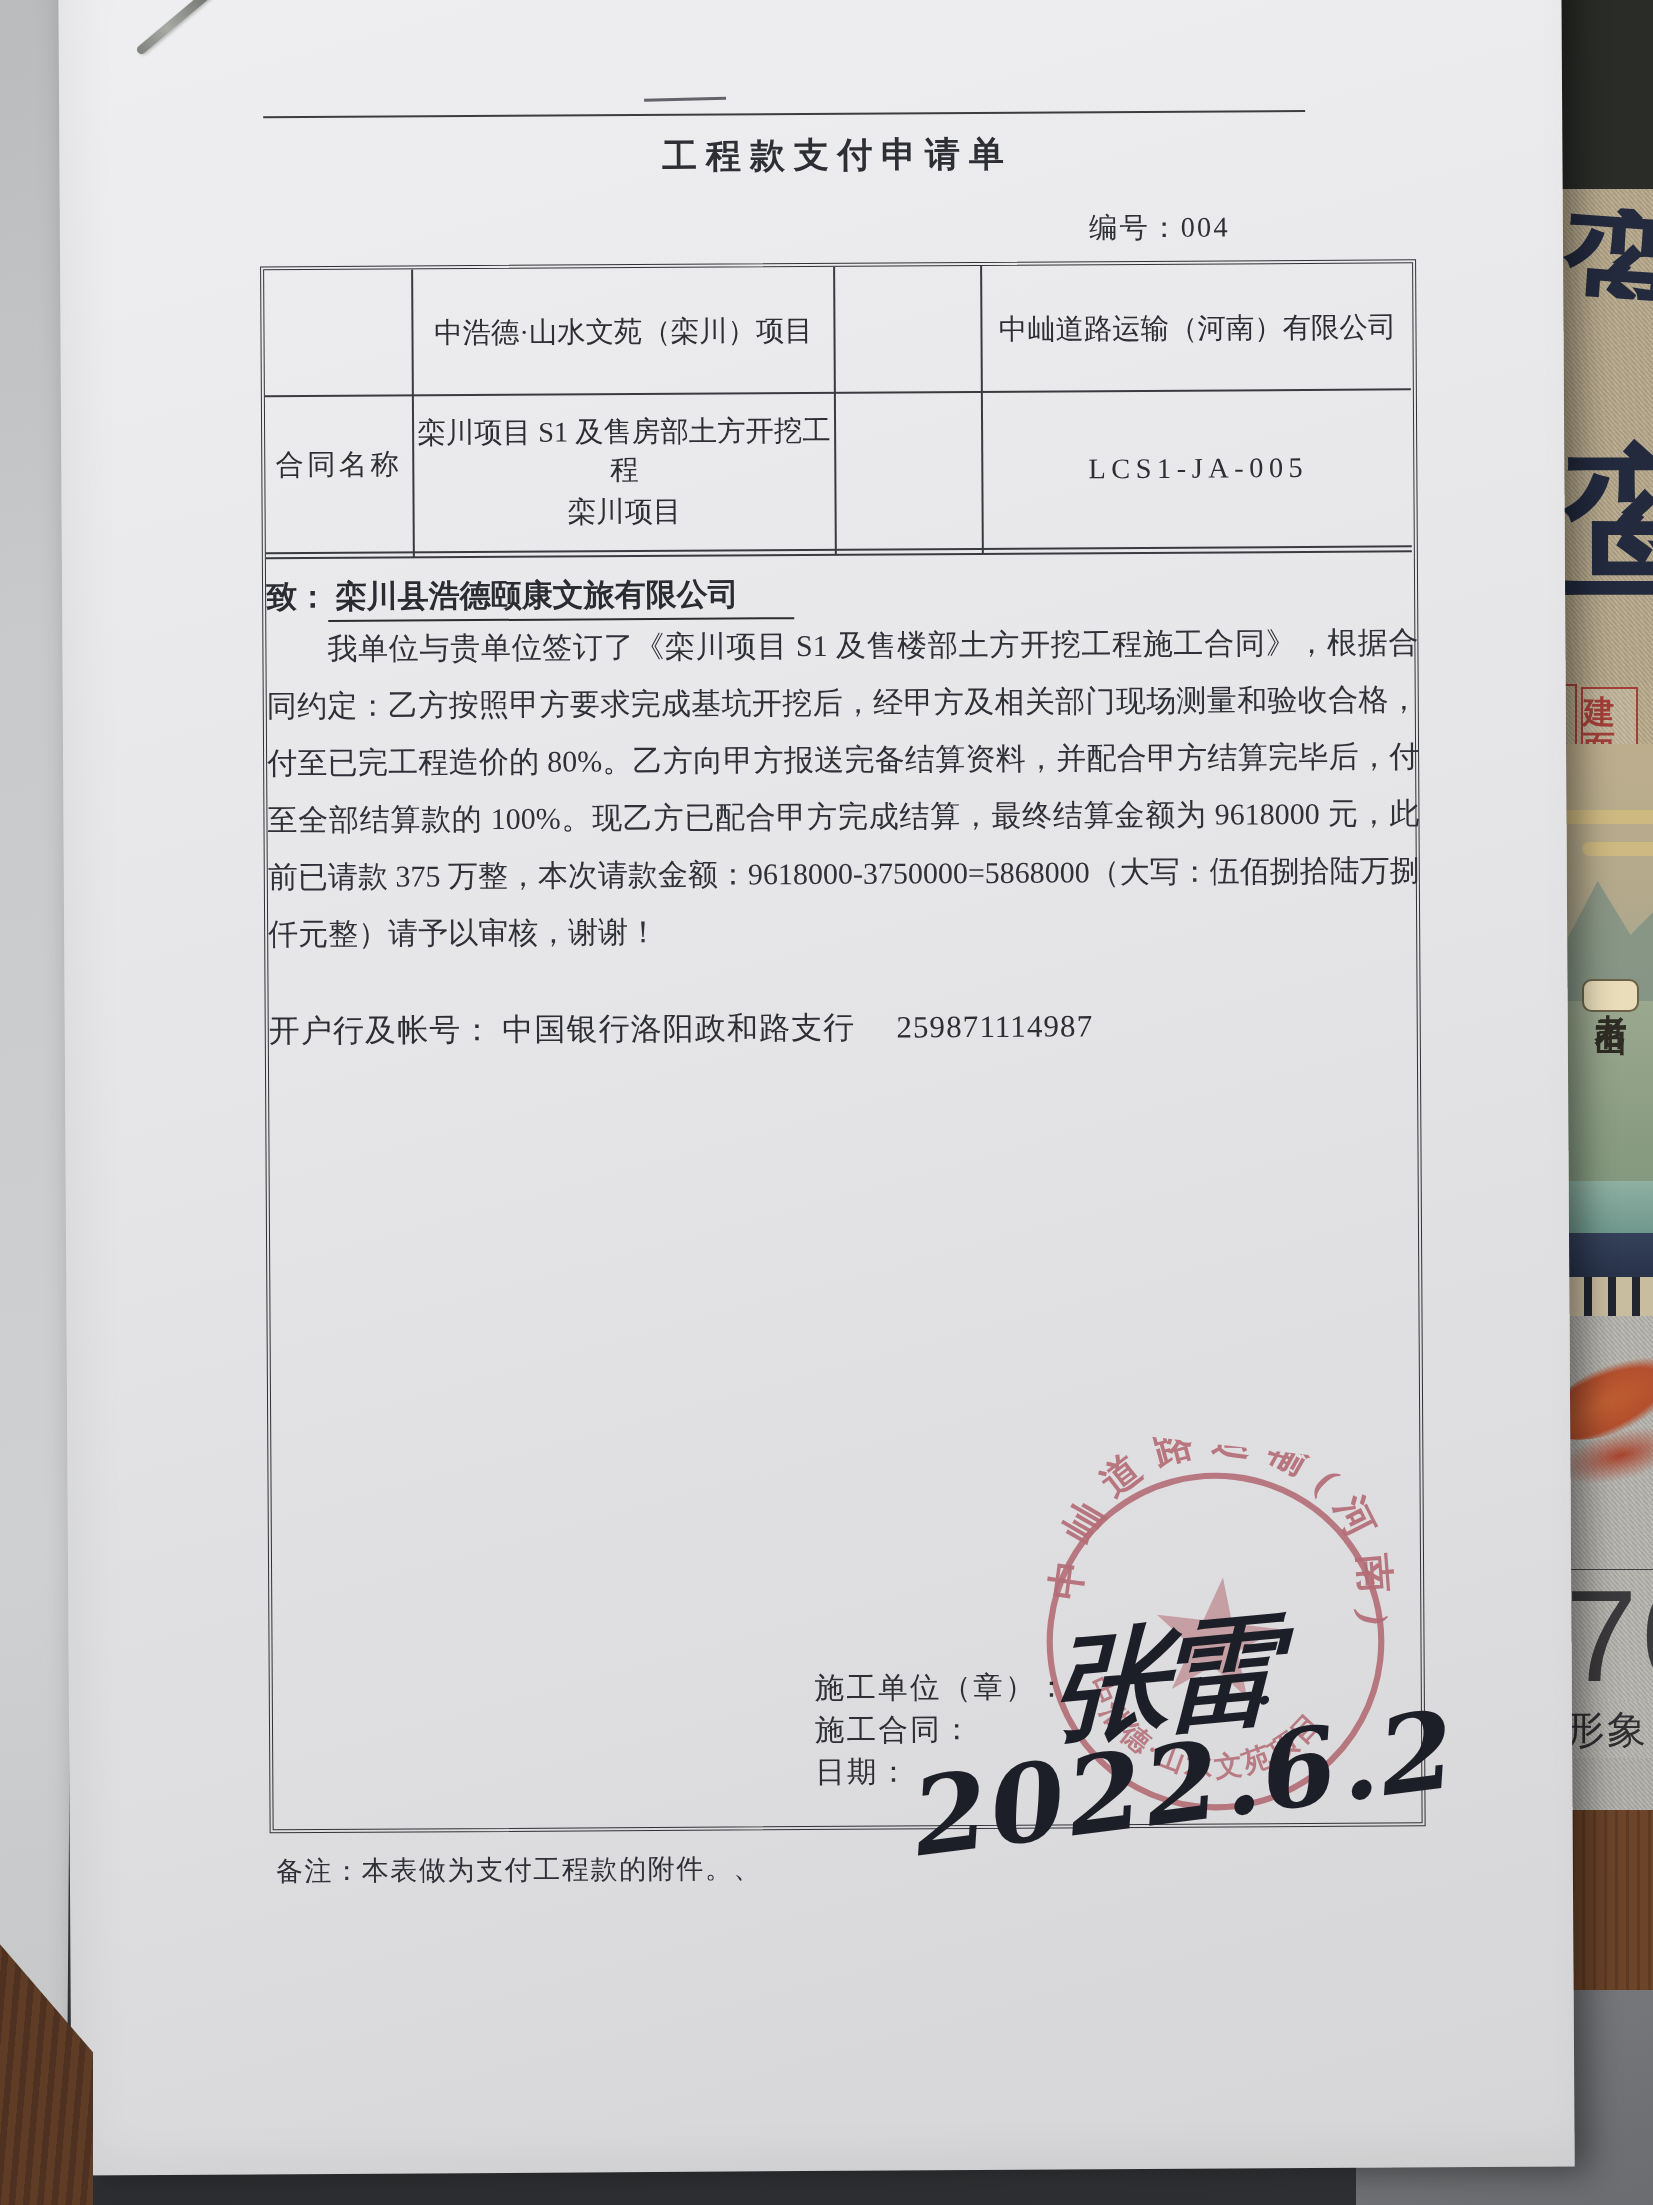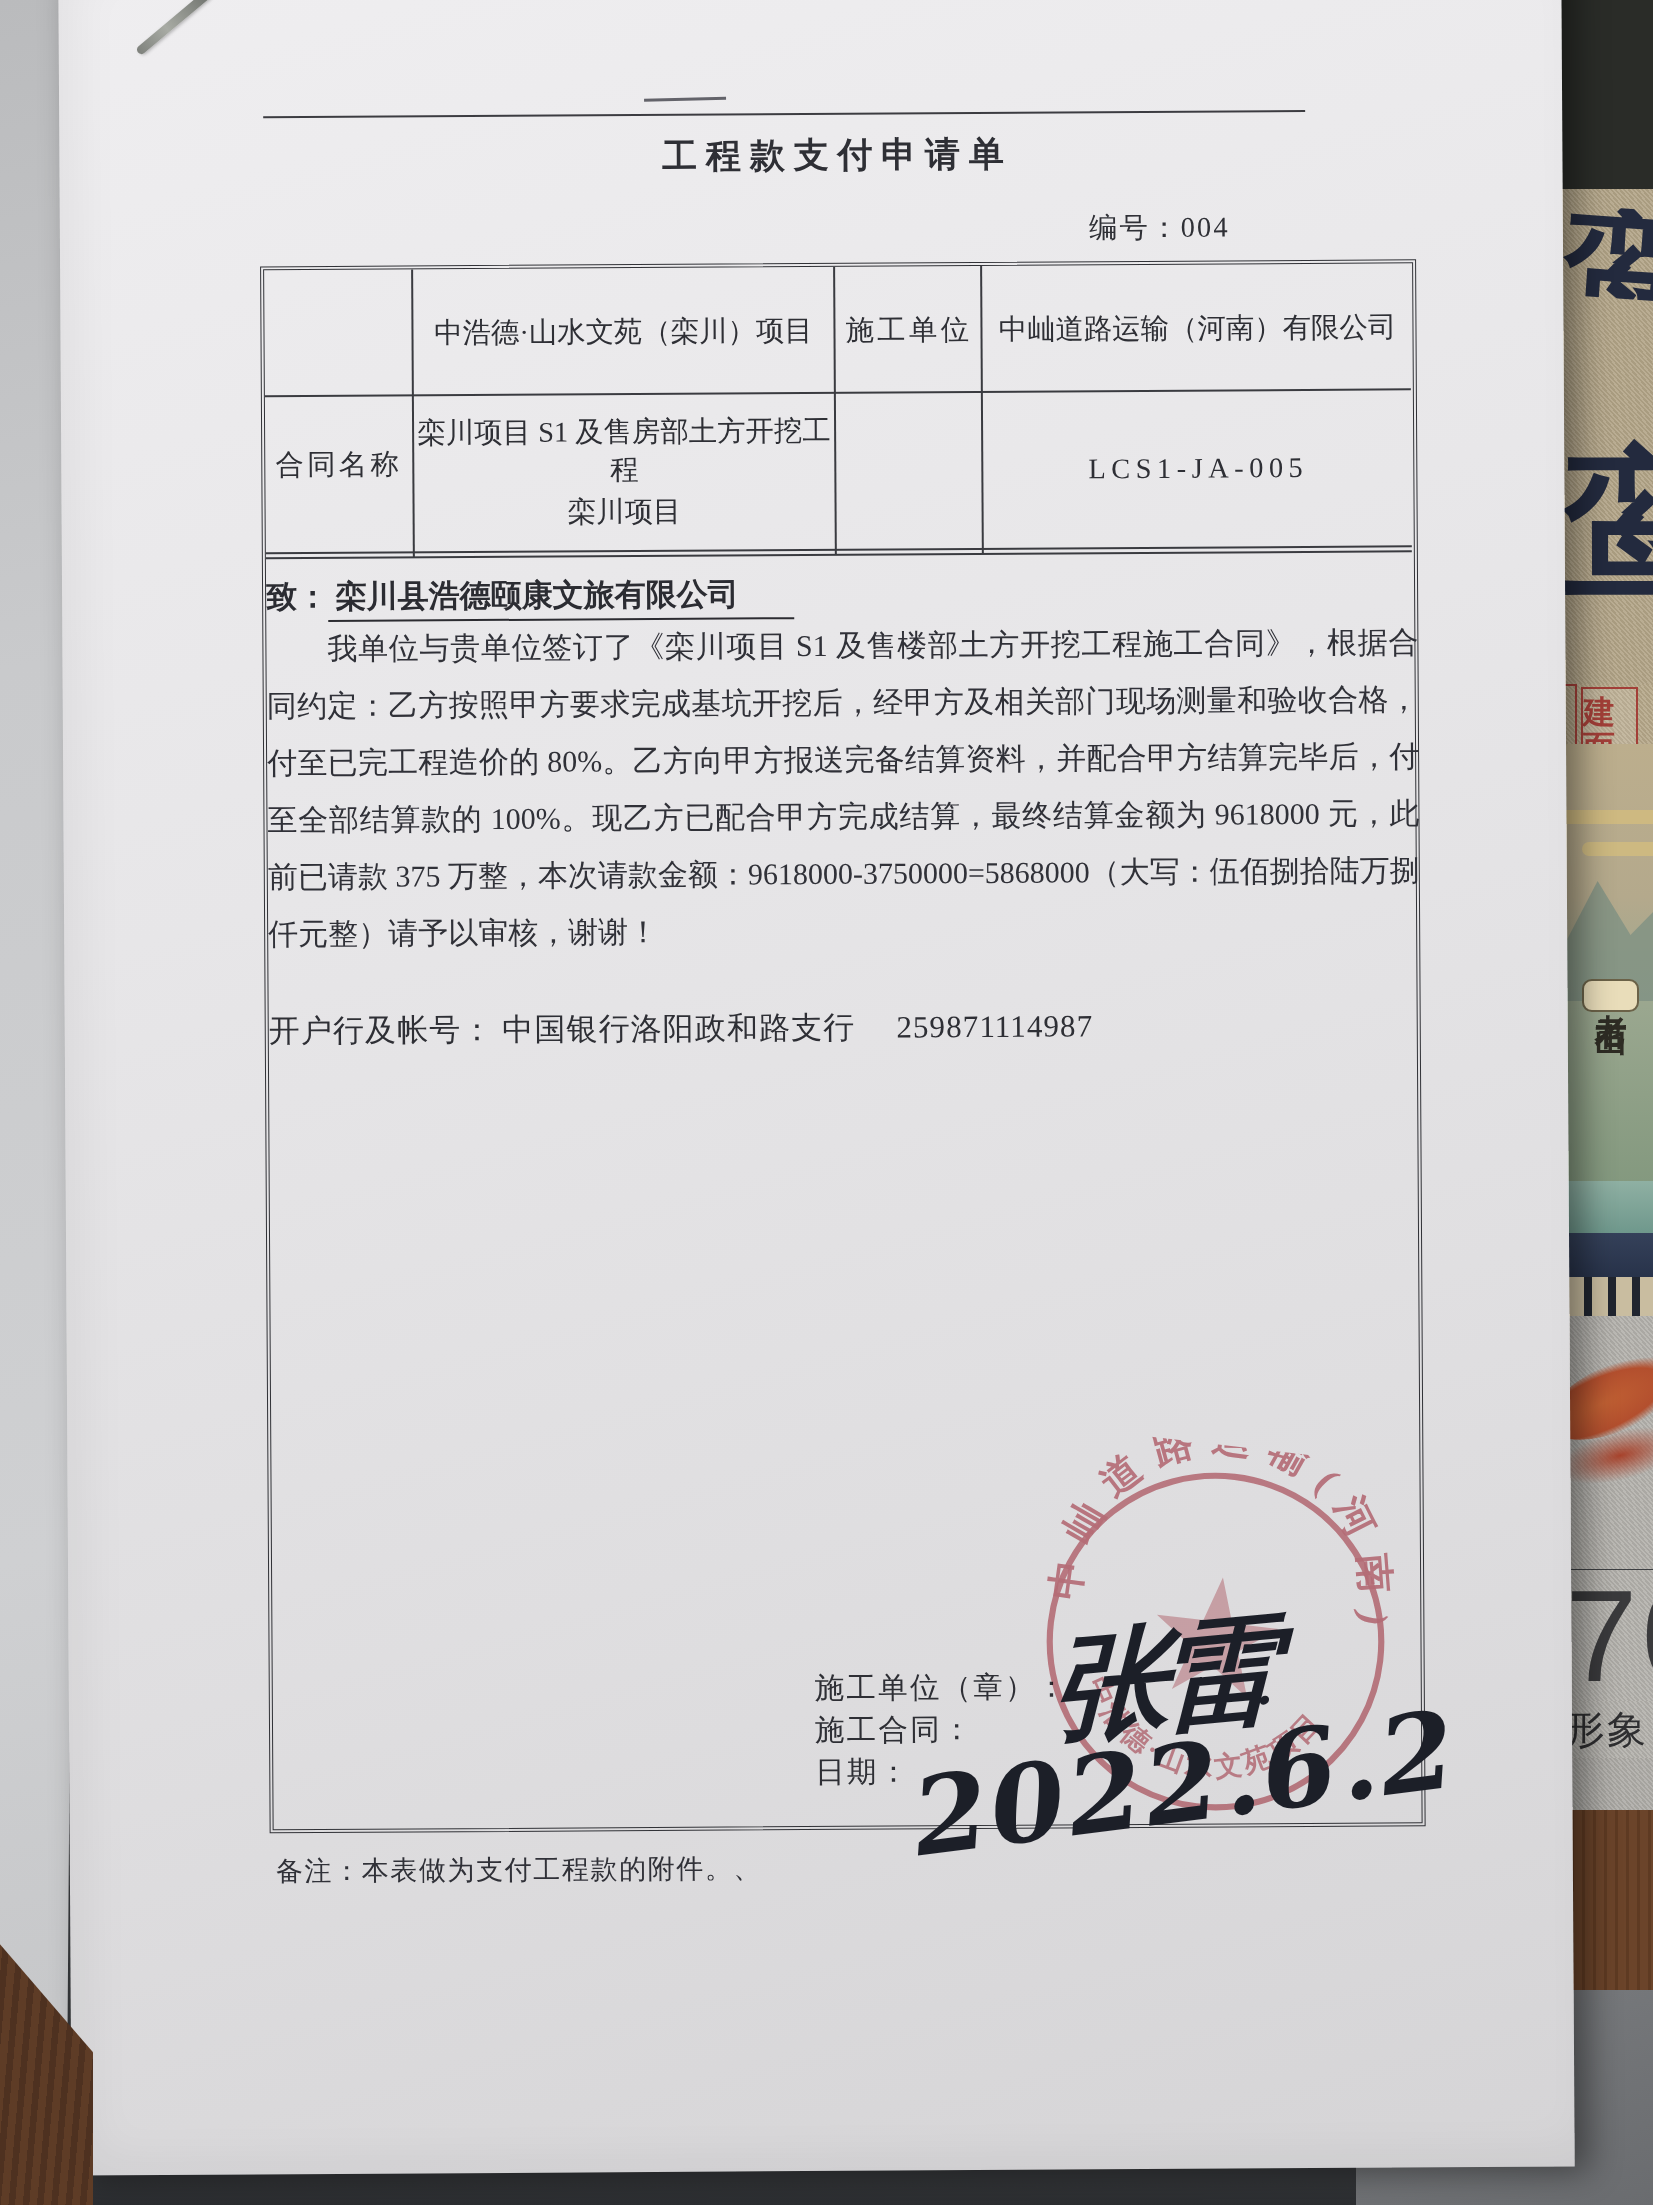--- a/index.html
+++ b/index.html
@@ -173,21 +173,20 @@
 
     <div class="form-box">
 
       <div class="vline" style="left:147px;top:0;height:288px;"></div>
       <div class="vline" style="left:569px;top:0;height:288px;"></div>
       <div class="vline" style="left:716px;top:0;height:288px;"></div>
       <div class="hline" style="left:0;top:125px;width:1146px;"></div>
       <div class="hline-double" style="left:0;top:282px;width:1146px;"></div>
 
       <div class="cell" style="left:149px;top:2.2px;width:420px;height:123px;">中浩德·山水文苑（栾川）项目</div>
-      <div class="cell label" style="left:572px;top:2.2px;width:145px;height:123px;">施工单位</div>
       <div class="cell" style="left:719px;top:2.2px;width:428px;height:123px;">中屾道路运输（河南）有限公司</div>
 
       <div class="cell label" style="left:0;top:118px;width:147px;height:154px;">合同名称</div>
       <div class="cell two-line" style="left:149px;top:127px;width:420px;height:154px;">
         <span>栾川项目 S1 及售房部土方开挖工程</span>
         <span>栾川项目</span>
       </div>
       <div class="cell mono-like" style="left:719px;top:127px;width:428px;height:154px;">LCS1-JA-005</div>
     </div>
 

